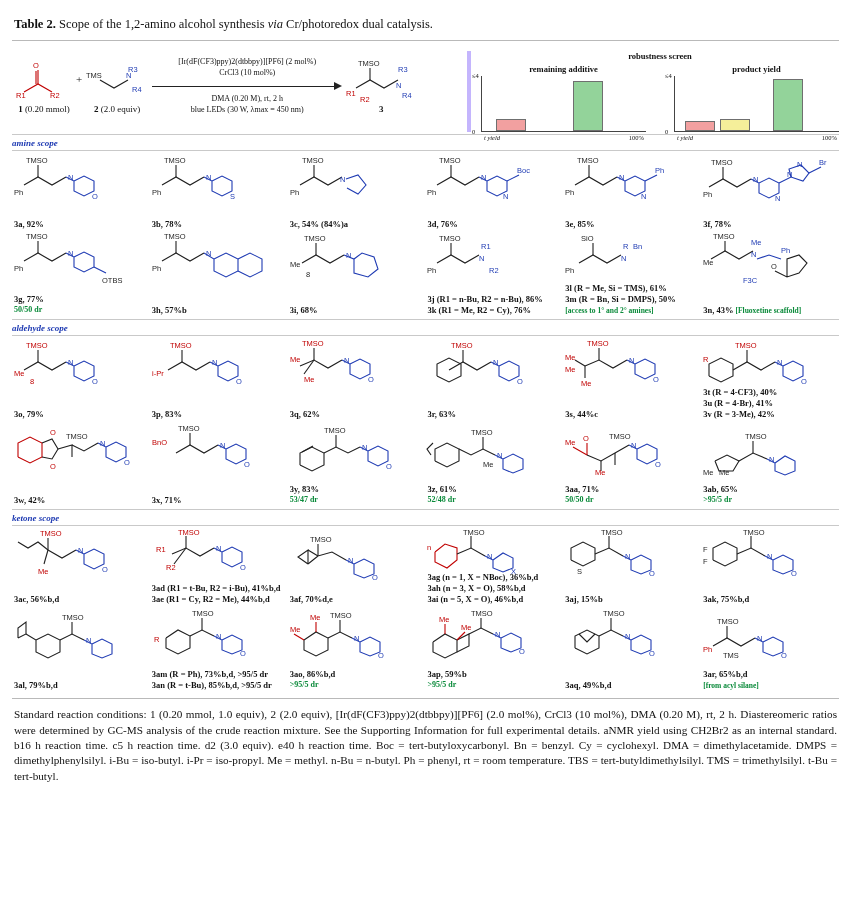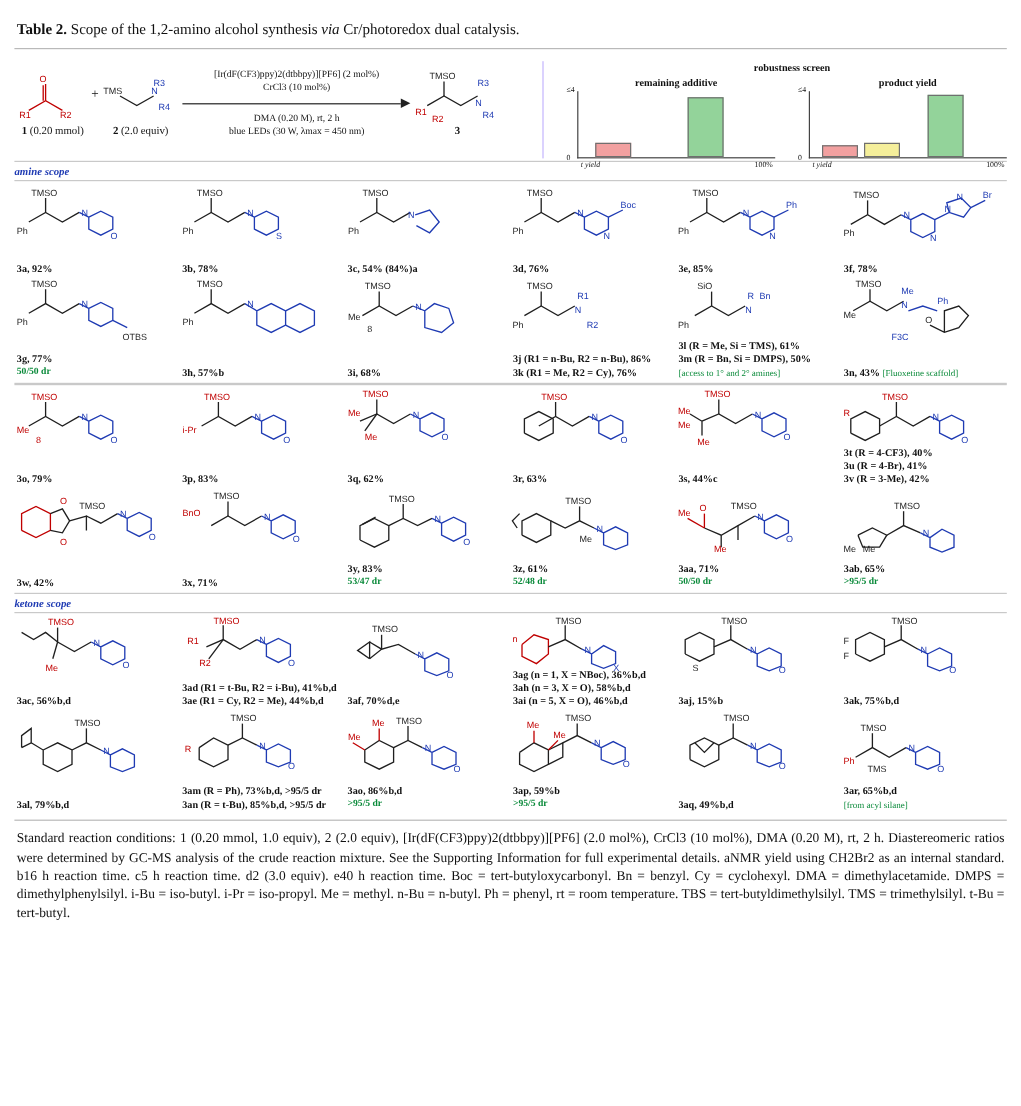--- a/index.html
+++ b/index.html
@@ -50,22 +50,22 @@
   }
   .arrow-line:after {
     content: ""; position: absolute; right: 0; top: 1.5px;
     border-left: 8px solid #222;
     border-top: 4px solid transparent;
     border-bottom: 4px solid transparent;
   }
 
   
   .robust {
-    border-left: 1px solid #c4b5fd;
-    padding-left: 28px;
+    border-left: 4px solid #c4b5fd;
+    padding-left: 10px;
     min-width: 360px;
   }
   .robust-title {
     text-align: center; font-size: 8.5px; font-weight: bold; margin-bottom: 3px;
   }
   .robust-charts { display: flex; gap: 28px; }
   .chartbox { width: 165px; }
   .chartbox .ctitle { text-align: center; font-size: 8.5px; font-weight: bold; margin-bottom: 2px; }
   .plot {
     position: relative; height: 56px;
@@ -109,21 +109,21 @@
     position: relative;
     min-height: 40px;
   }
   .cap {
     font-size: 8.5px;
     line-height: 1.25;
     margin-top: 1px;
   }
   .cap b { font-weight: bold; }
   .green { color: #0a8a3a; font-weight: bold; font-size: 8px; }
-  .note-green { color: #0a8a3a; font-size: 7.5px; font-weight: normal; }
+  .note-green { color: #0a8a3a; font-size: 7.5px; font-weight: bold; }
 
   
   svg { display: block; overflow: visible; }
   .bl { stroke: #1f1f1f; stroke-width: 1.1; fill: none; }
   .rd { stroke: #c00000; stroke-width: 1.1; fill: none; }
   .blu { stroke: #1f3bb3; stroke-width: 1.1; fill: none; }
   text.t { font-family: "Liberation Sans", sans-serif; font-size: 7.5px; fill: #1f1f1f; }
   text.tr { font-family: "Liberation Sans", sans-serif; font-size: 7.5px; fill: #c00000; }
   text.tb { font-family: "Liberation Sans", sans-serif; font-size: 7.5px; fill: #1f3bb3; }
 
@@ -434,20 +434,21 @@
           <path class="bl" d="M72,38 L84,44 L96,40 L104,30 L96,22 L84,26 L84,44"></path>
           <text class="tb" x="40" y="50">F3C</text>
         </svg>
       </div>
       <div class="cap"><b>3n, 43%</b> <span class="note-green">[Fluoxetine scaffold]</span></div>
     </div>
   </div>
 
   <div class="sec-rule"></div>
 
+  <div class="band">aldehyde scope</div>
   <div class="sec-rule"></div>
 
   <div class="grid">
 
     <div class="cell">
       <div class="art">
         <svg width="120" height="46" viewBox="0 0 120 46">
           <path class="bl" d="M10,30 L24,22 L38,30 L52,22"></path>
             <path class="bl" d="M24,22 L24,10"></path>
           <text class="tr" x="12" y="8">TMSO</text>

